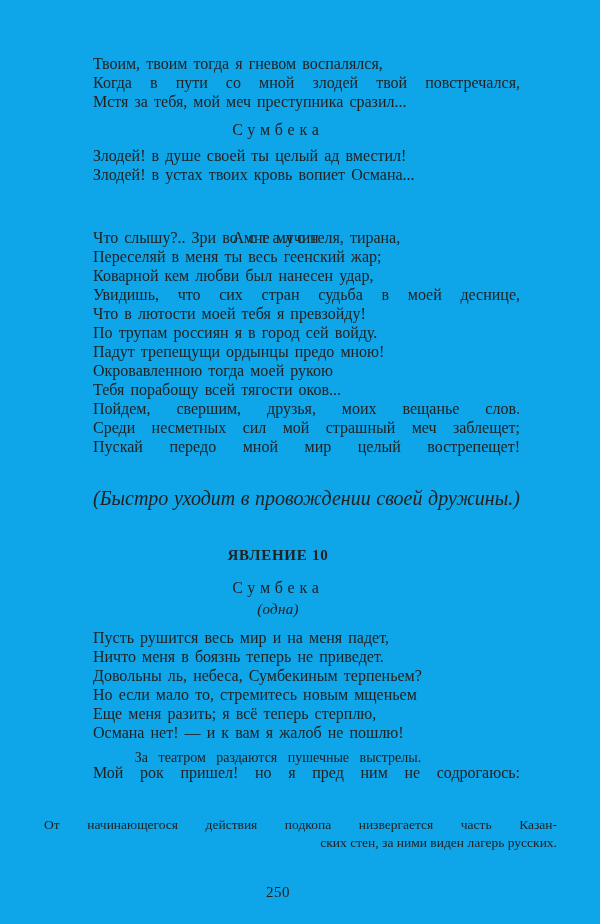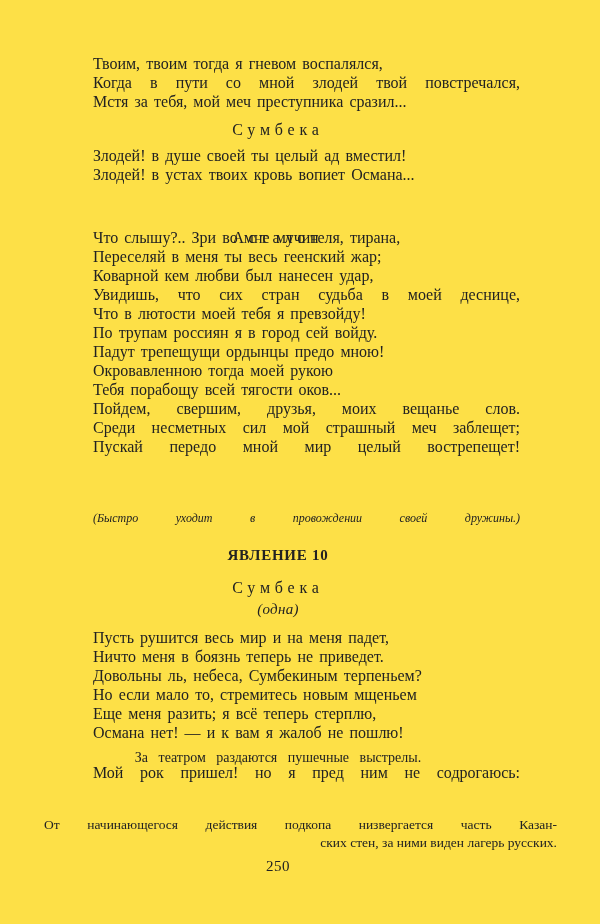--- a/index.html
+++ b/index.html
@@ -1,20 +1,20 @@
 <!DOCTYPE html>
 <html><head>
 <meta charset="utf-8">
 <style>
   html, body { margin: 0; padding: 0; }
   .page {
     position: relative;
     width: 600px;
     height: 924px;
-    background: #fde047;
+    background: #0ea5e9;
     color: #222;
     font-family: "Liberation Serif", "DejaVu Serif", serif;
     overflow: hidden;
   }
   .col { position: absolute; left: 93px; width: 427px; }
   .full { position: absolute; left: 0; width: 556px; text-align: center; }
 
   .verse { font-size: 16px; line-height: 19px; word-spacing: 0.13em; }
   .line { white-space: normal; }
   .line.j { text-align: justify; text-align-last: justify; text-justify: inter-word; }
@@ -29,43 +29,42 @@
   .sp1 { top: 121px; }
   .sp2 { top: 201px; margin-top: 28px; }
   .sp3 { top: 579px; }
 
   .scene { top: 547px; font-weight: bold; font-size: 15px; letter-spacing: 0.05em; }
   .solo  { top: 601px; font-style: italic; font-size: 15px; letter-spacing: 0.02em; }
 
   .stagedir {
     top: 487px;
     font-style: italic;
-    font-size: 12px;
+    font-size: 20px;
     text-align: justify;
     text-align-last: justify;
-    margin-top: 24px;
   }
   .stagenote {
     top: 750px;
     font-size: 14px;
     word-spacing: 0.5em;
   }
 
   .footnote {
     position: absolute;
     left: 44px;
     width: 513px;
     top: 816px;
     font-size: 13.5px;
     line-height: 18px;
   }
   .fn1 { text-align: justify; text-align-last: justify; }
   .fn2 { text-align: right; }
 
-  .pagenum { top: 858px; font-size: 15px; letter-spacing: 0.03em; }
+  .pagenum { top: 884px; font-size: 15px; letter-spacing: 0.03em; }
 </style>
 </head>
 <body>
 
 <div class="page">
 
   <div class="col verse b1">
       <div class="line">Твоим, твоим тогда я гневом воспалялся,</div>
       <div class="line j">Когда в пути со мной злодей твой повстречался,</div>
       <div class="line">Мстя за тебя, мой меч преступника сразил...</div>

